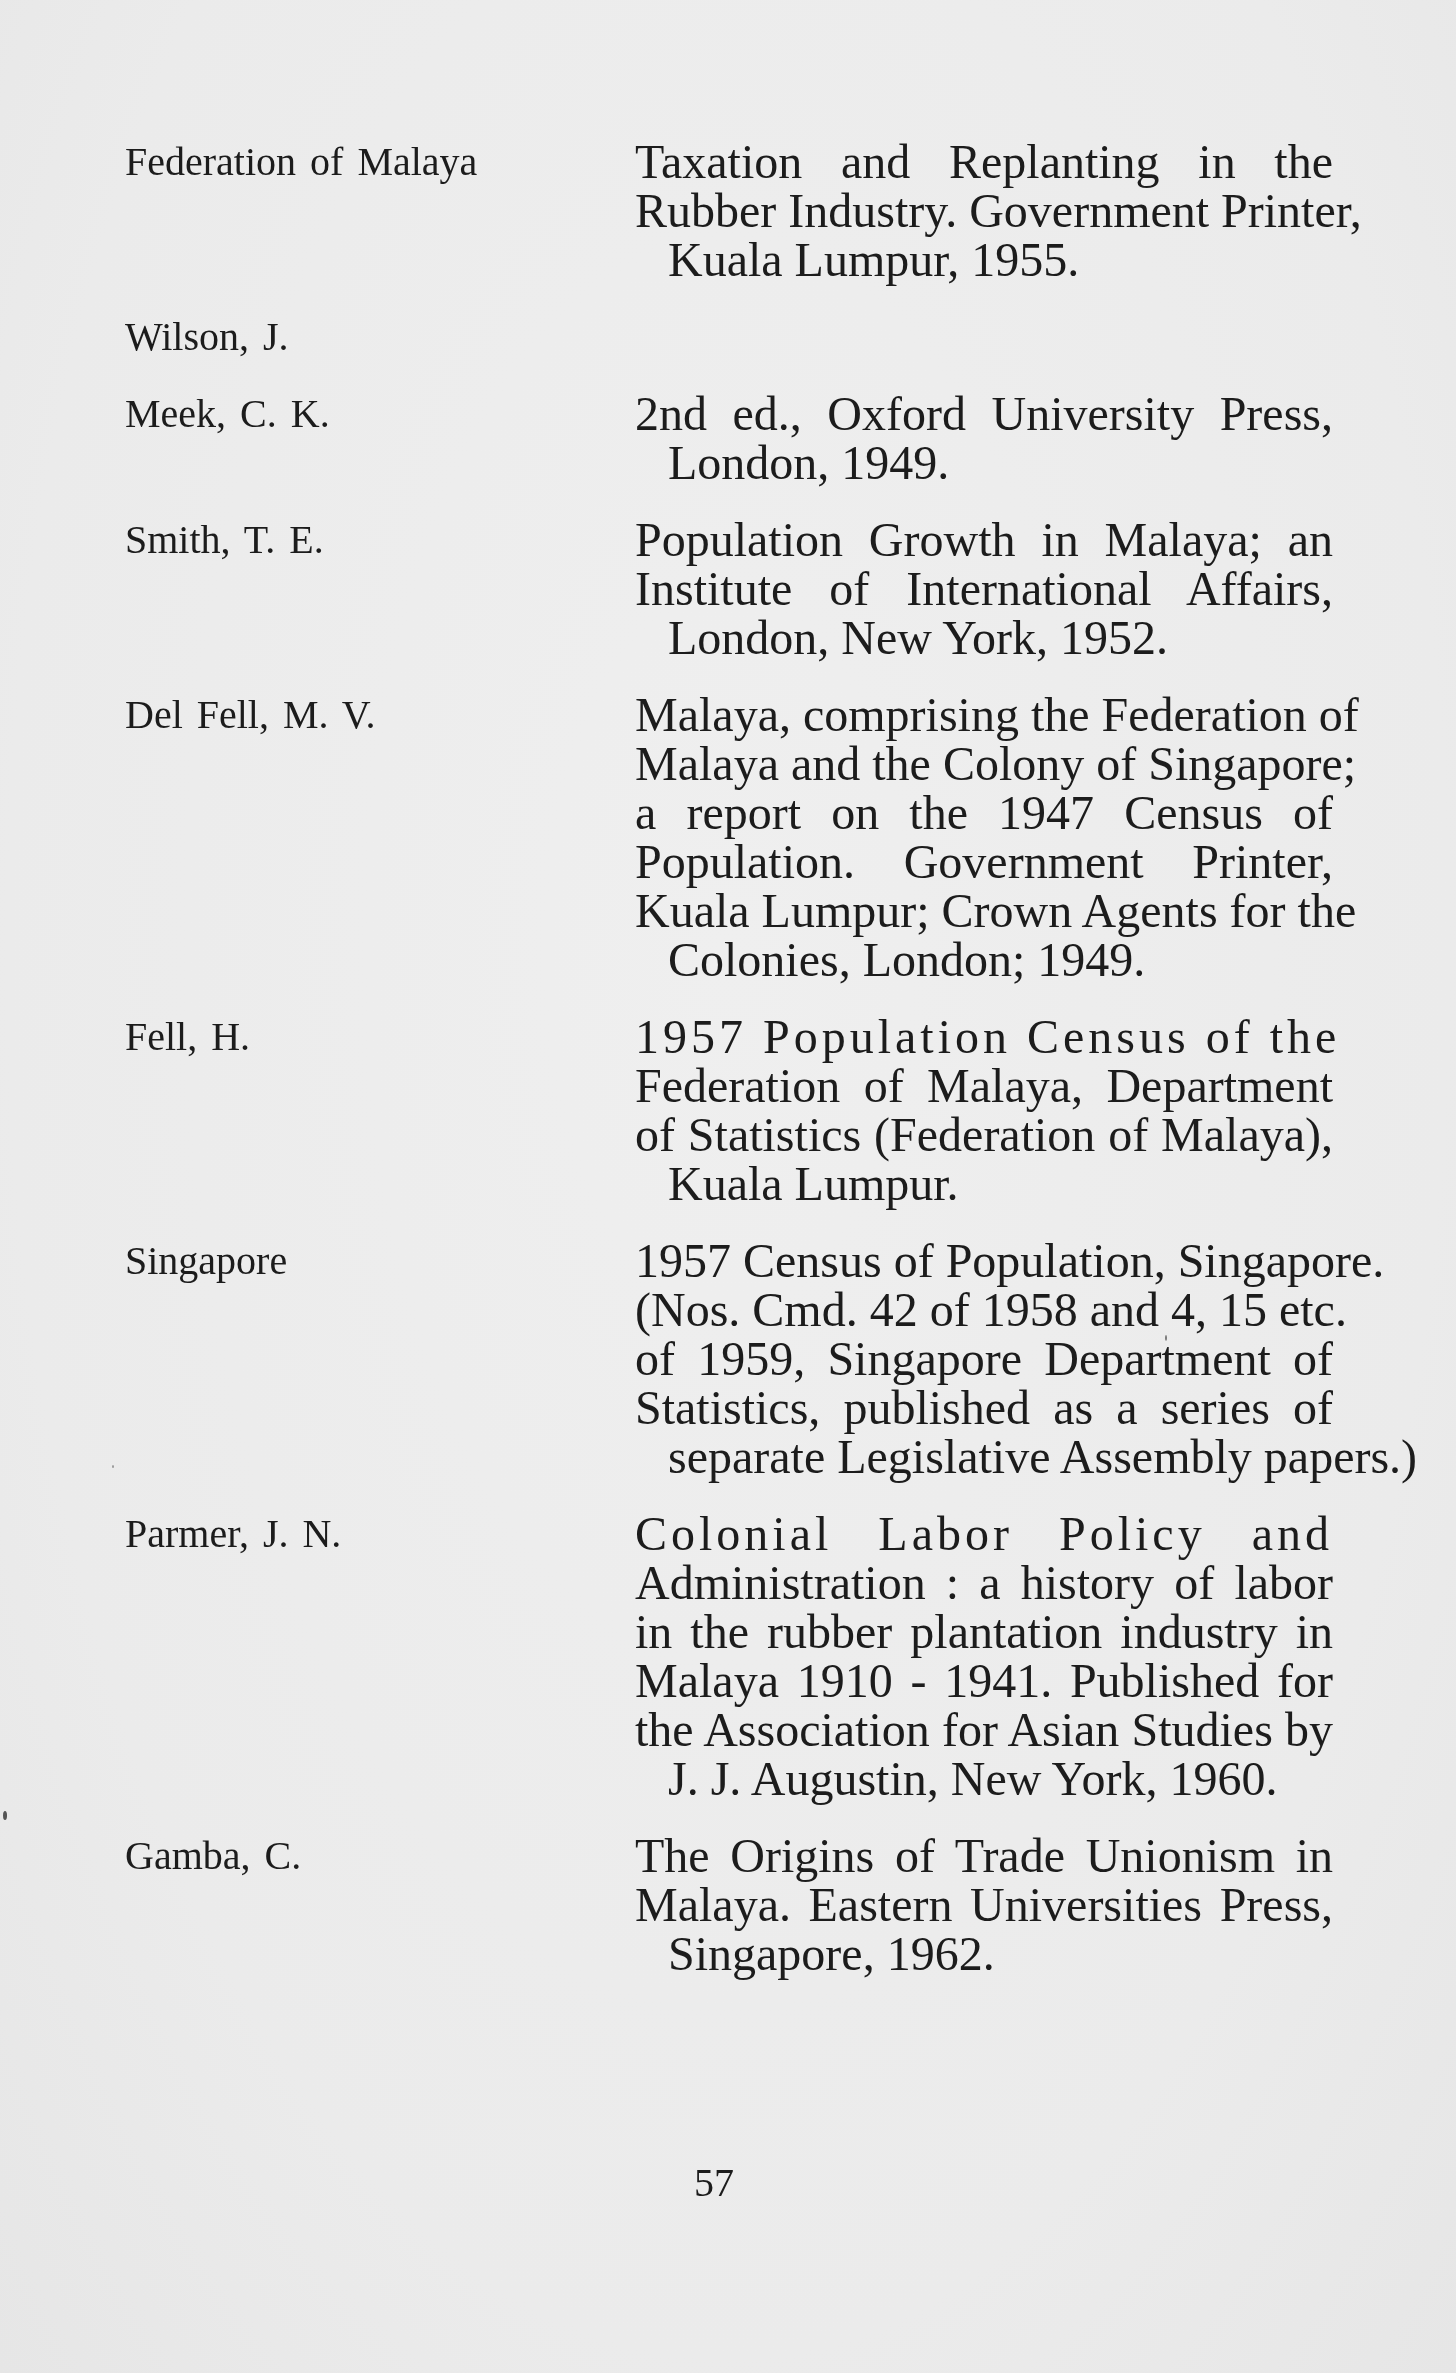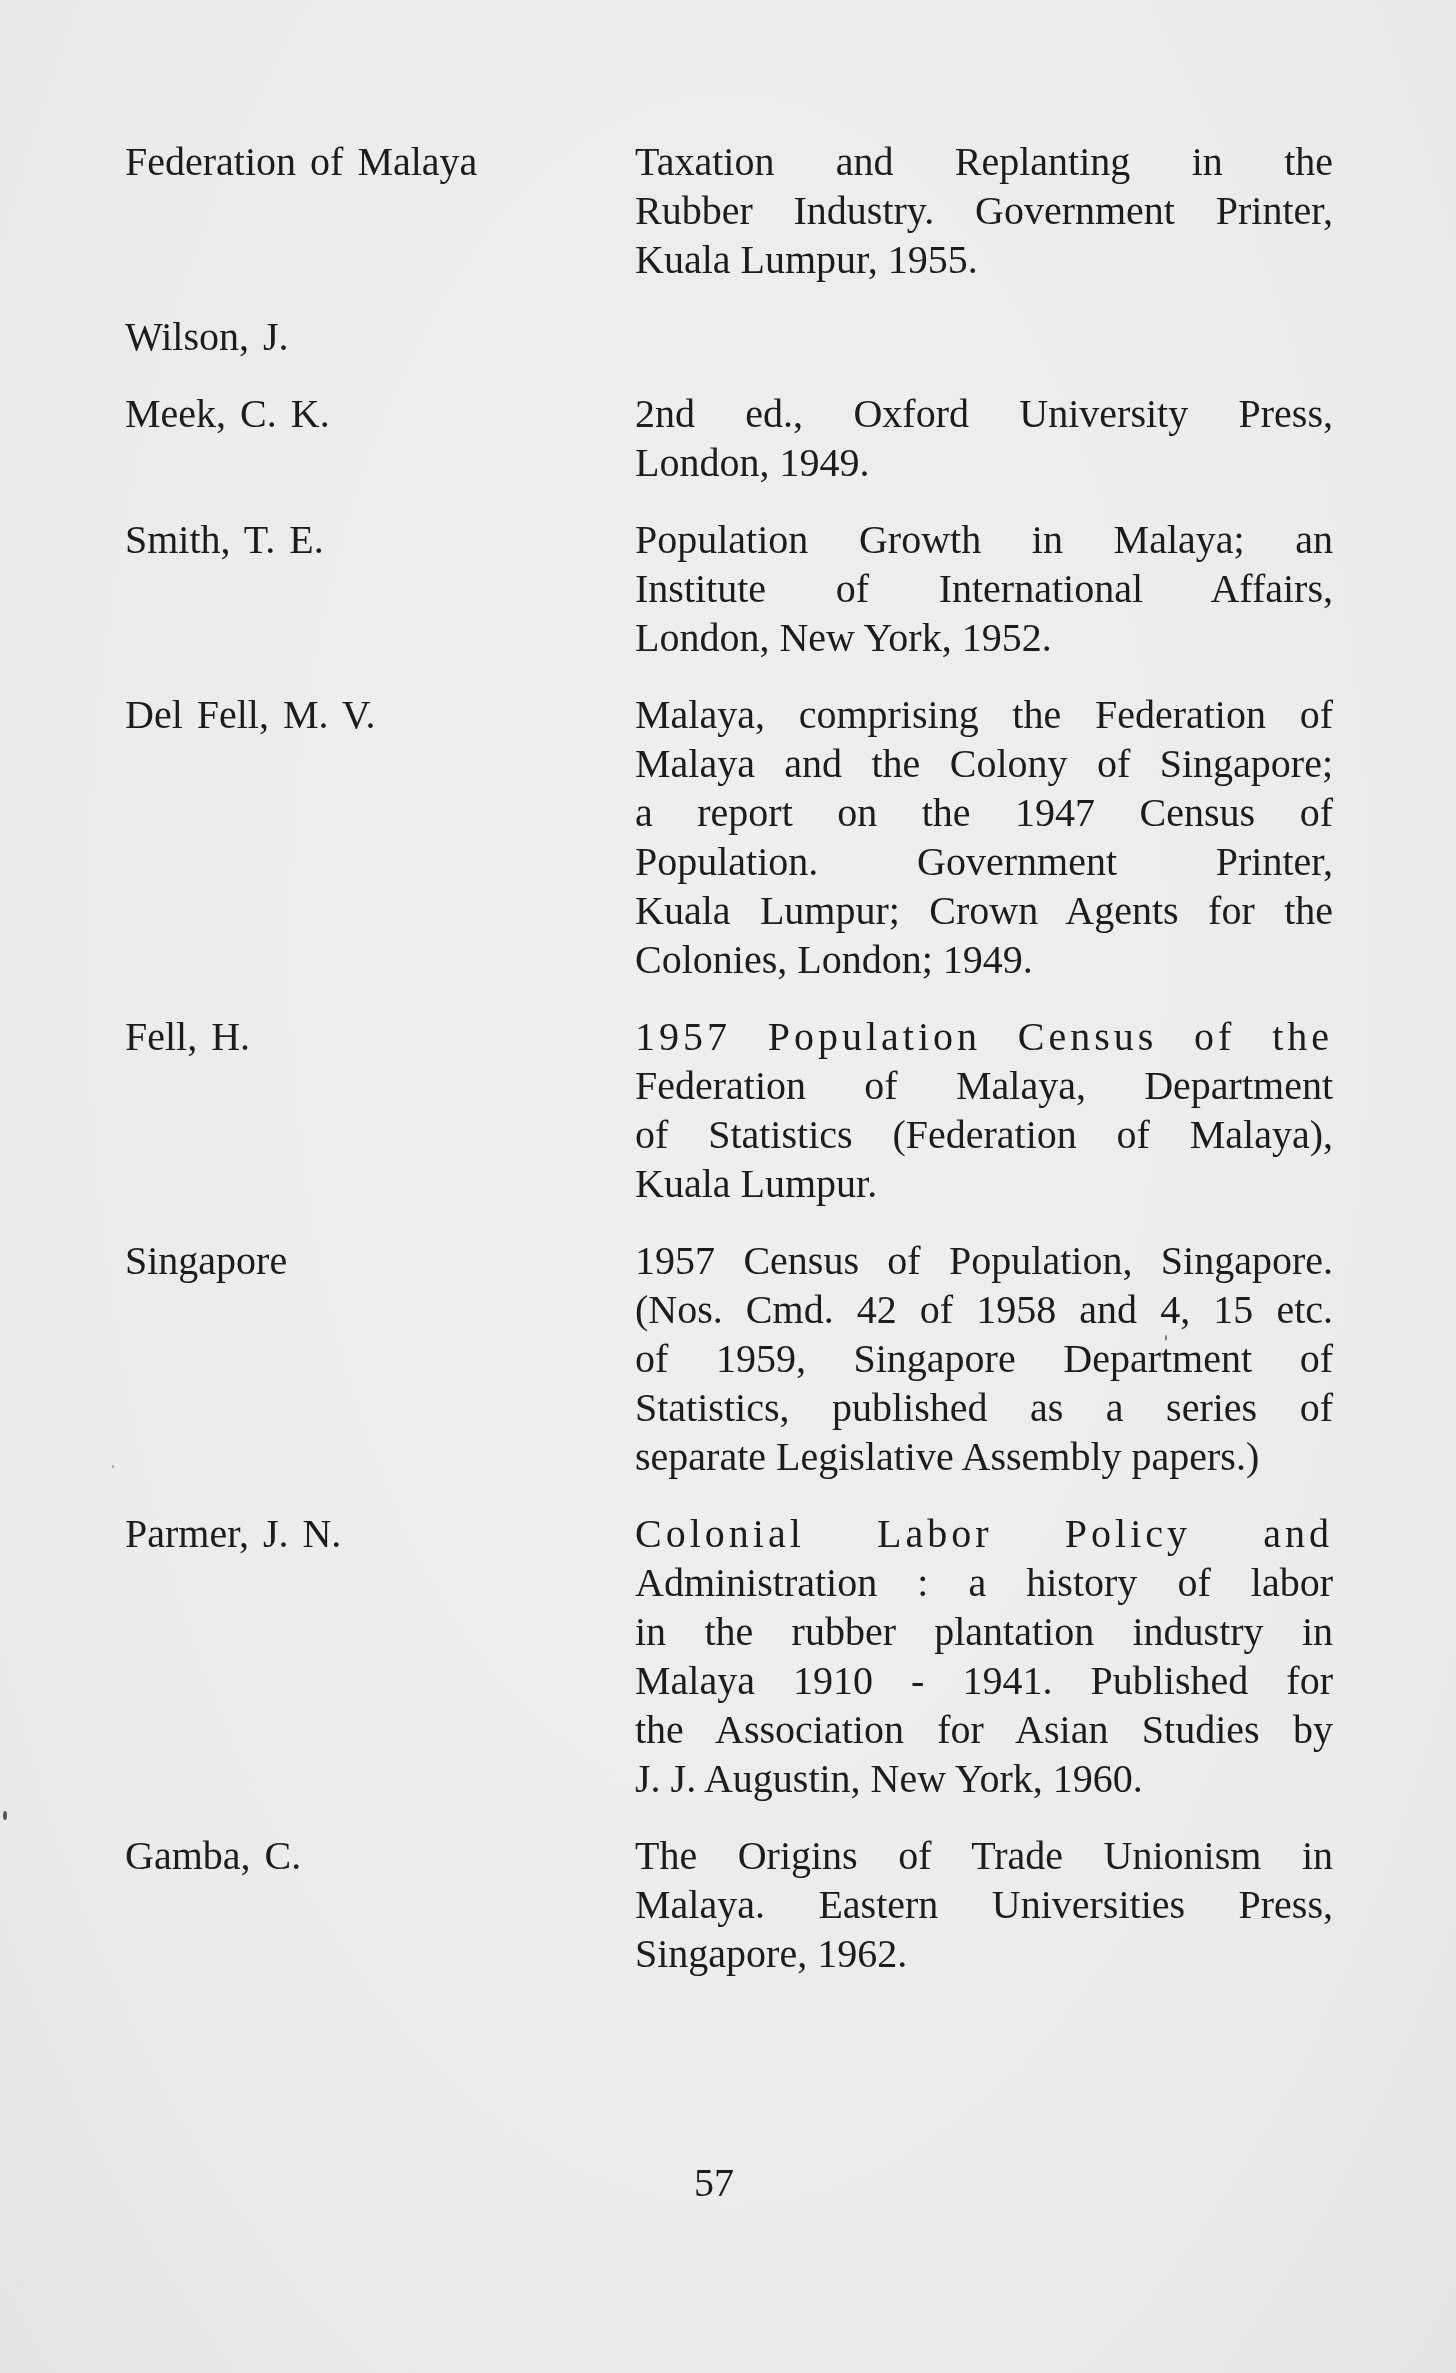--- a/index.html
+++ b/index.html
@@ -39,33 +39,34 @@
     flex: 0 0 510px;
     font-size: 40px;
     line-height: 49px;
     white-space: nowrap;
     word-spacing: 4px;
     margin-left: 20px;
   }
   .work {
     width: 698px;
     flex: 0 0 698px;
-    font-size: 40px;
+    font-size: 48px;
     line-height: 49px;
   }
   .line {
     display: block;
     height: 49px;
     white-space: nowrap;
     text-align: justify;
     text-align-last: justify;
   }
   .line.last {
     text-align: left;
     text-align-last: left;
+    margin-left: 33px;
   }
   .line.spaced {
     letter-spacing: 4px;
   }
   .page-number {
     position: absolute;
     left: 0;
     width: 1428px;
     top: 2158px;
     text-align: center;

